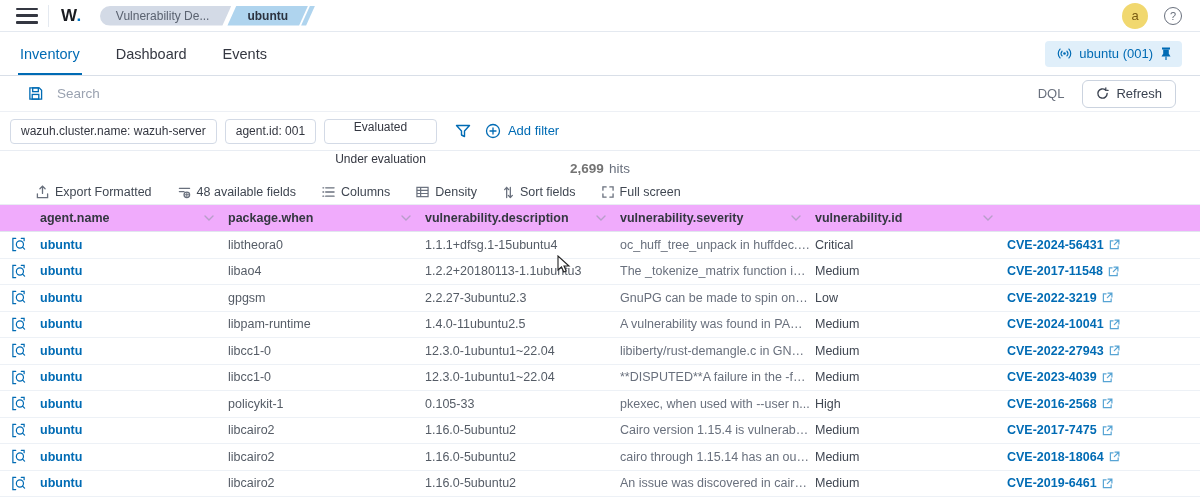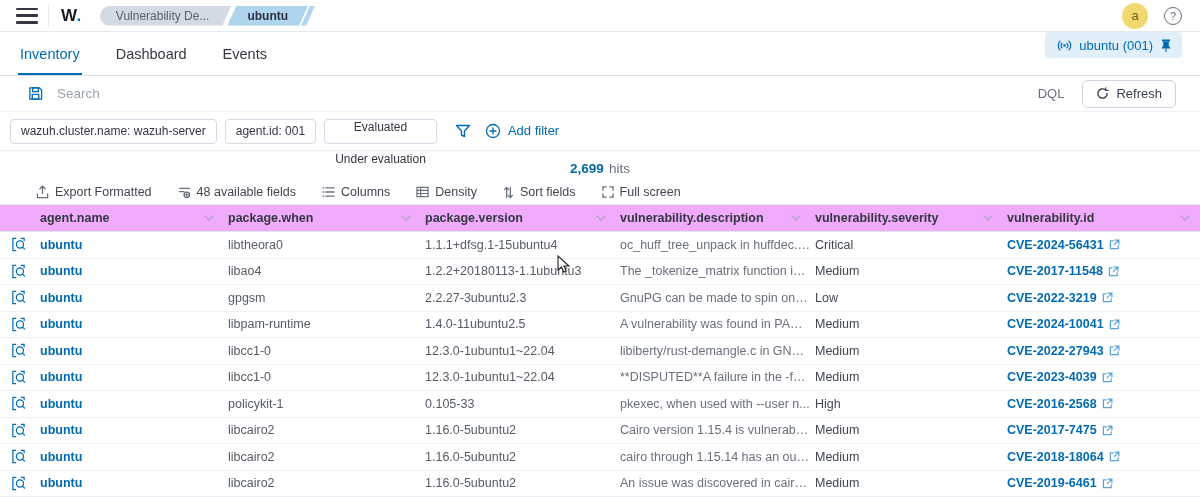--- a/index.html
+++ b/index.html
@@ -25,42 +25,42 @@
   .crumb-slash { width:14px; height:20px; background:#AFD4EE; clip-path:polygon(9px 0,14px 0,5px 100%,0 100%); margin-left:-7px; }
   .topbar-right { margin-left:auto; display:flex; align-items:center; gap:16px; }
   .avatar { width:26px; height:26px; border-radius:50%; background:#F1D86F; color:#7a5c12; display:flex; align-items:center; justify-content:center; font-size:13px; cursor:pointer; }
   .help-circle { width:18px; height:18px; border-radius:50%; border:1.5px solid #69707D; color:#69707D; font-size:11px; display:flex; align-items:center; justify-content:center; cursor:pointer; margin-right:6px; }
 
   
   .tabbar { height:44px; border-bottom:1px solid #D9DFE8; display:flex; align-items:stretch; padding:0 18px; }
   .tab { display:flex; align-items:center; padding:0 2px; margin-right:32px; font-size:14.5px; color:#343741; cursor:pointer; position:relative; }
   .tab.active { color:#006BB4; }
   .tab.active::after { content:""; position:absolute; left:0; right:0; bottom:0; height:2px; background:#006BB4; }
-  .tabbar-right { margin-left:auto; display:flex; align-items:flex-start; }
+  .tabbar-right { margin-left:auto; display:flex; align-items:center; }
   .agent-badge { background:#E0EFFA; color:#006BB4; font-size:13px; height:26px; display:flex; align-items:center; gap:7px; padding:0 10px 0 12px; border-radius:4px; cursor:pointer; }
   .agent-badge .pin { cursor:pointer; }
 
   
   .searchrow { height:36px; border-bottom:1px solid #EDF0F5; display:flex; align-items:center; padding:0 24px; }
   .save-icon { margin:0 12px 0 4px; cursor:pointer; }
   .search-input { flex:1; border:none; outline:none; font-size:13.5px; color:#343741; font-family:"Liberation Sans",sans-serif; background:transparent; }
   .search-input::placeholder { color:#9AA2B0; }
   .dql { color:#69707D; font-size:13px; margin-right:18px; cursor:pointer; }
   .refresh-btn { display:flex; align-items:center; gap:7px; border:1px solid #CBD3DF; background:#fff; border-radius:6px; height:28px; padding:0 13px; font-size:13px; color:#3a4250; cursor:pointer; font-family:"Liberation Sans",sans-serif; }
 
   
   .filterrow { height:39px; border-bottom:1px solid #E9EDF3; display:flex; align-items:center; padding:0 10px; gap:8px; }
   .pill { border:1px solid #D3DAE6; border-radius:4px; background:#fff; height:25px; display:flex; align-items:center; padding:0 10px; font-size:12px; color:#343741; cursor:pointer; }
   .pill-group { gap:18px; }
   .funnel { margin:0 6px 0 10px; cursor:pointer; }
   .add-filter { display:flex; align-items:flex-start; gap:7px; color:#006BB4; font-size:13px; cursor:pointer; }
 
   
   .hitsrow { height:29px; display:flex; align-items:center; justify-content:center; padding-top:6px; }
-  .hits-count { font-weight:bold; font-size:13.5px; color:#0369a1; }
+  .hits-count { font-weight:bold; font-size:13.5px; color:#737373; }
   .hits-label { color:#69707D; font-size:13.5px; margin-left:5px; }
   .gridtoolbar { height:24px; display:flex; align-items:center; gap:26px; padding-left:36px; }
   .tool { display:flex; align-items:center; gap:6px; font-size:12.5px; color:#404752; cursor:pointer; }
   .tool svg { flex:none; }
 
   
   .grid-cols { display:grid; grid-template-columns:36px 188px 197px 195px 195px 192px 1fr; }
   .thead { height:28px; background:#f0abfc; border-top:1px solid #E9EDF3; border-bottom:1px solid #E1E6EE; align-items:center; }
   .th { display:flex; align-items:center; justify-content:space-between; font-weight:bold; font-size:12.5px; color:#343741; padding:0 10px 0 4px; cursor:pointer; height:100%; }
   .th .chev { opacity:0.55; }
@@ -240,28 +240,20 @@
     </div>
     <div class="th">
       <span>package.when</span>
       <span>
         <svg class="chev" width="10" height="6" viewBox="0 0 10 6" fill="none" stroke="#8b93a2" stroke-width="1.4" stroke-linecap="round">
           <path d="M1 1 L5 5 L9 1"></path>
         </svg>
       </span>
     </div>
     <div class="th">
-      <span>package.version</span>
-      <span>
-        <svg class="chev" width="10" height="6" viewBox="0 0 10 6" fill="none" stroke="#8b93a2" stroke-width="1.4" stroke-linecap="round">
-          <path d="M1 1 L5 5 L9 1"></path>
-        </svg>
-      </span>
-    </div>
-    <div class="th">
       <span>vulnerability.description</span>
       <span>
         <svg class="chev" width="10" height="6" viewBox="0 0 10 6" fill="none" stroke="#8b93a2" stroke-width="1.4" stroke-linecap="round">
           <path d="M1 1 L5 5 L9 1"></path>
         </svg>
       </span>
     </div>
     <div class="th">
       <span>vulnerability.severity</span>
       <span>

